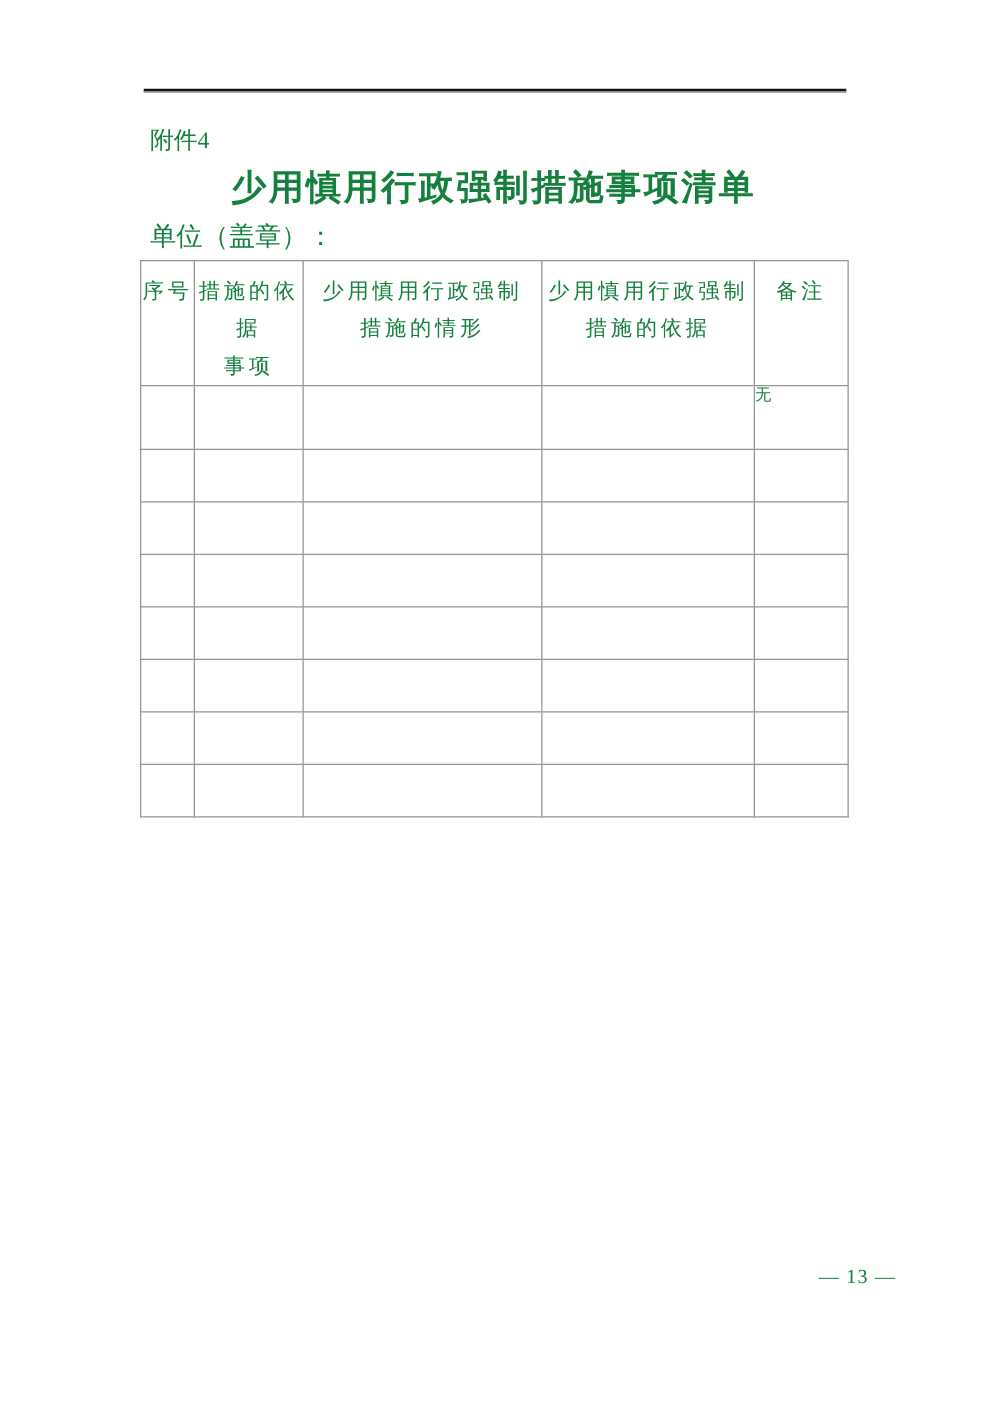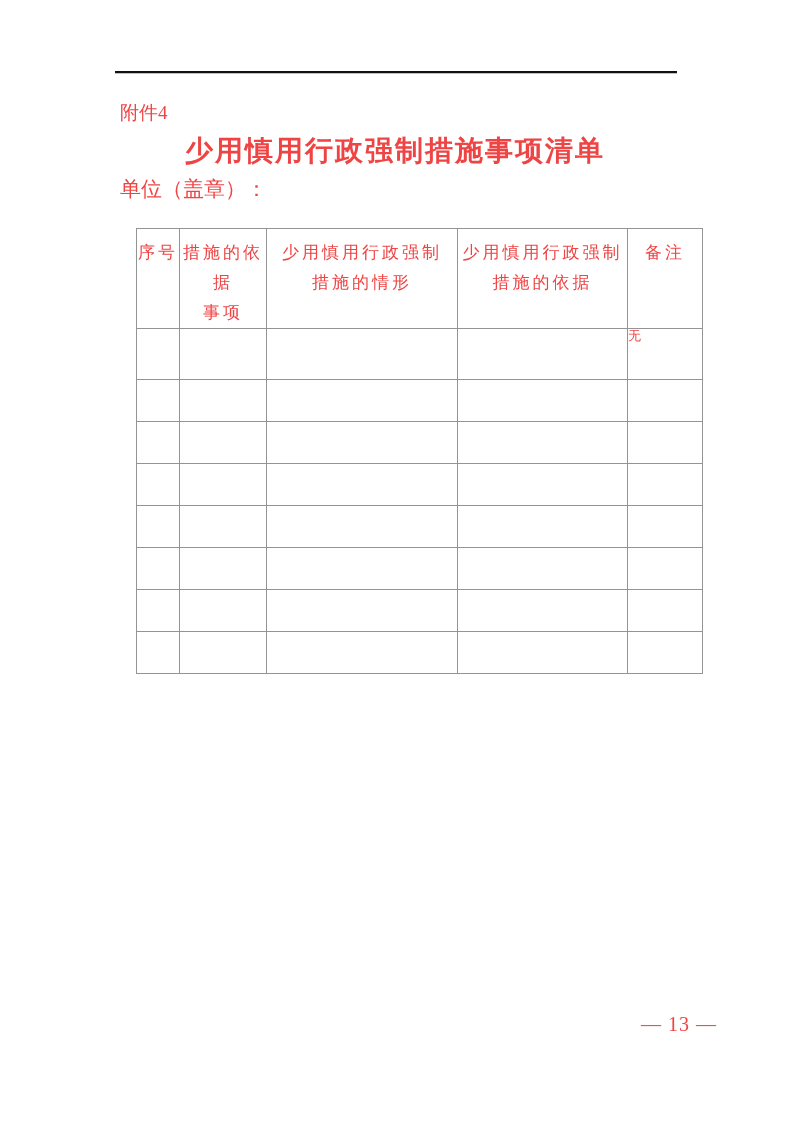--- a/index.html
+++ b/index.html
@@ -2,21 +2,21 @@
 <html><head>
 <meta charset="utf-8">
 <style>
   html, body { margin: 0; padding: 0; background: #ffffff; }
   .page {
     position: relative;
     width: 793px;
     height: 1122px;
     background: #ffffff;
     font-family: "Liberation Serif", "DejaVu Serif", serif;
-    color: #ef4444;
+    color: #15803d;
     overflow: hidden;
   }
   .top-rule {
     position: absolute;
     left: 115px;
     top: 71px;
     width: 562px;
     height: 2px;
     background: #111111;
     border-bottom: 1px solid #c0c0c0;
@@ -46,26 +46,25 @@
     position: absolute;
     left: 120px;
     top: 176px;
     font-size: 21px;
     line-height: 26px;
     white-space: nowrap;
   }
   table.measures {
     position: absolute;
     left: 112px;
-    top: 228px;
+    top: 208px;
     width: 566px;
     border-collapse: collapse;
     table-layout: fixed;
     border: 1px solid #7d7d7d;
-    margin-left: 24px;
   }
   table.measures th, table.measures td {
     border: 1px solid #949494;
     padding: 0;
     overflow: hidden;
   }
   table.measures th {
     font-weight: 400;
     font-size: 17px;
     letter-spacing: 3px;
@@ -84,21 +83,21 @@
     text-align: left;
     padding: 7px 0 0 2px;
     font-size: 13px;
     letter-spacing: 0;
     line-height: 14px;
   }
   .page-number {
     position: absolute;
     top: 1013px;
     right: 76px;
-    font-size: 20px;
+    font-size: 16px;
     letter-spacing: 1px;
     white-space: nowrap;
   }
 </style>
 </head>
 <body>
 
 <div class="page">
 
   <div class="top-rule"></div>

